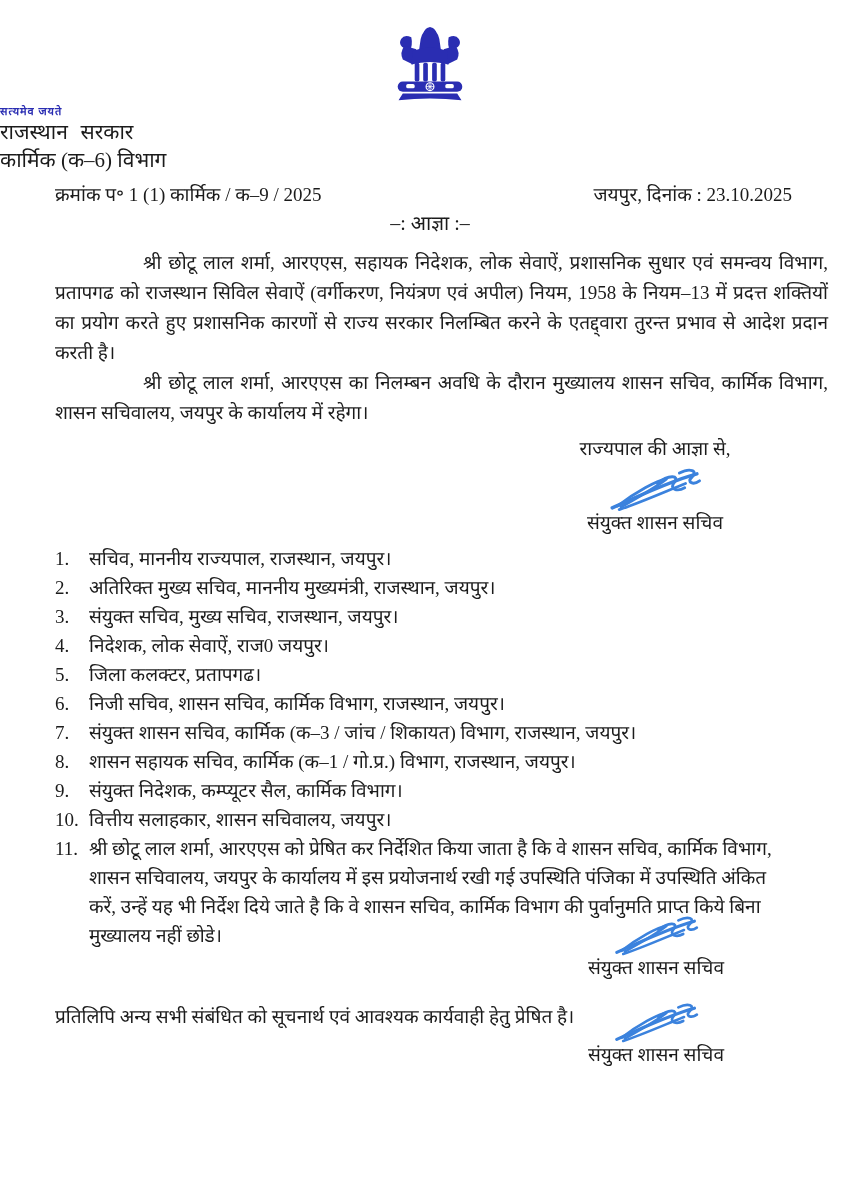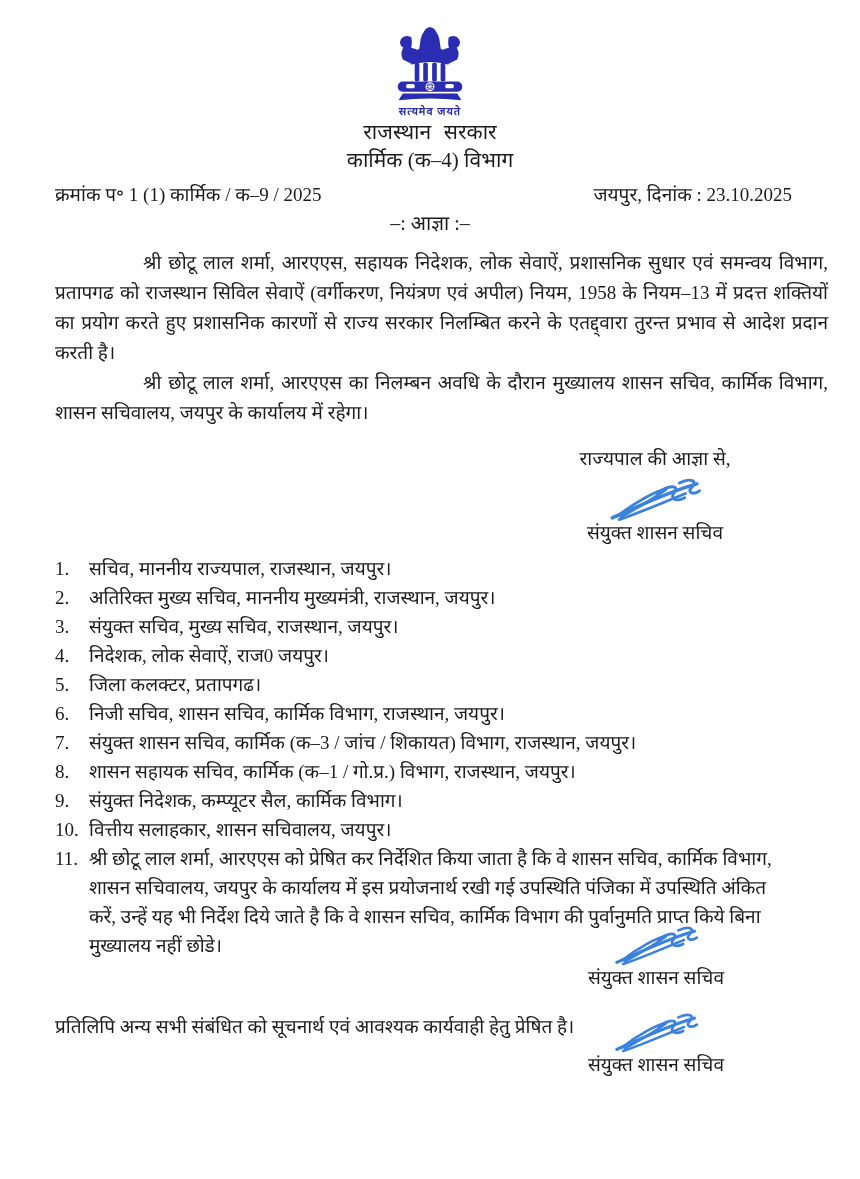--- a/index.html
+++ b/index.html
@@ -7,21 +7,21 @@
   .page {
     position:relative;
     width:860px; height:1179px;
     margin:0 auto;
     background:#ffffff;
     overflow:hidden;
     font-family:"Liberation Serif","DejaVu Sans",serif;
     color:#1b1b1b;
   }
   
-  .header { text-align:center; padding-top:22px; }
+  .header { text-align:left; padding-top:22px; }
   .emblem-svg { display:block; margin:0 auto; width:102px; height:80px; }
   .motto {
     display:block; margin-top:1px;
     font-size:11px; font-weight:bold; letter-spacing:1px;
     color:#2a2db2;
   }
   .govt-name { font-size:21px; line-height:26px; margin-top:3px;font-family:Liberation Mono, monospace; }
   .dept-name { font-size:21px; line-height:26px; }
 
   
@@ -36,21 +36,21 @@
   .body-text {
     margin:12px 32px 0 55px;
     font-size:19px; line-height:30px;
     text-align:justify;
   }
   .body-text p { text-indent:88px; }
 
   
   .sig-block-1 {
     width:290px;
-    margin:18px 60px 0 auto;
+    margin:8px 60px 0 auto;
     text-align:center;
     font-size:19px; line-height:26px;
   }
   .sig-scribble { display:block; margin:4px auto -4px auto; width:108px; height:48px; }
   .sig-block-mini {
     width:200px;
     margin-left:auto; margin-right:104px;
     text-align:center;
     font-size:19px; line-height:24px;
   }
@@ -103,21 +103,21 @@
         <path d="M60,71.4 V80.6 M55.4,76 H64.6 M56.8,72.8 L63.2,79.2 M63.2,72.8 L56.8,79.2" stroke="#ffffff" stroke-width="1" fill="none"></path>
 
         <rect x="32" y="73" width="10" height="5" rx="2" fill="#ffffff" stroke="none"></rect>
         <rect x="78" y="73" width="10" height="5" rx="2" fill="#ffffff" stroke="none"></rect>
 
         <path d="M28,84 H92 L97,92 Q60,88 23,92 Z" stroke="none"></path>
       </g>
     </svg>
     <span class="motto">सत्यमेव जयते</span>
     <div class="govt-name">राजस्थान सरकार</div>
-    <div class="dept-name">कार्मिक (क–4) विभाग</div>
+    <div class="dept-name">कार्मिक (क–6) विभाग</div>
   </div>
 
   <div class="ref-row">
     <span>क्रमांक प॰ 1 (1) कार्मिक / क–9 / 2025</span>
     <span>जयपुर, दिनांक : 23.10.2025</span>
   </div>
 
   <div class="order-heading">–: आज्ञा :–</div>
 
   <div class="body-text">

